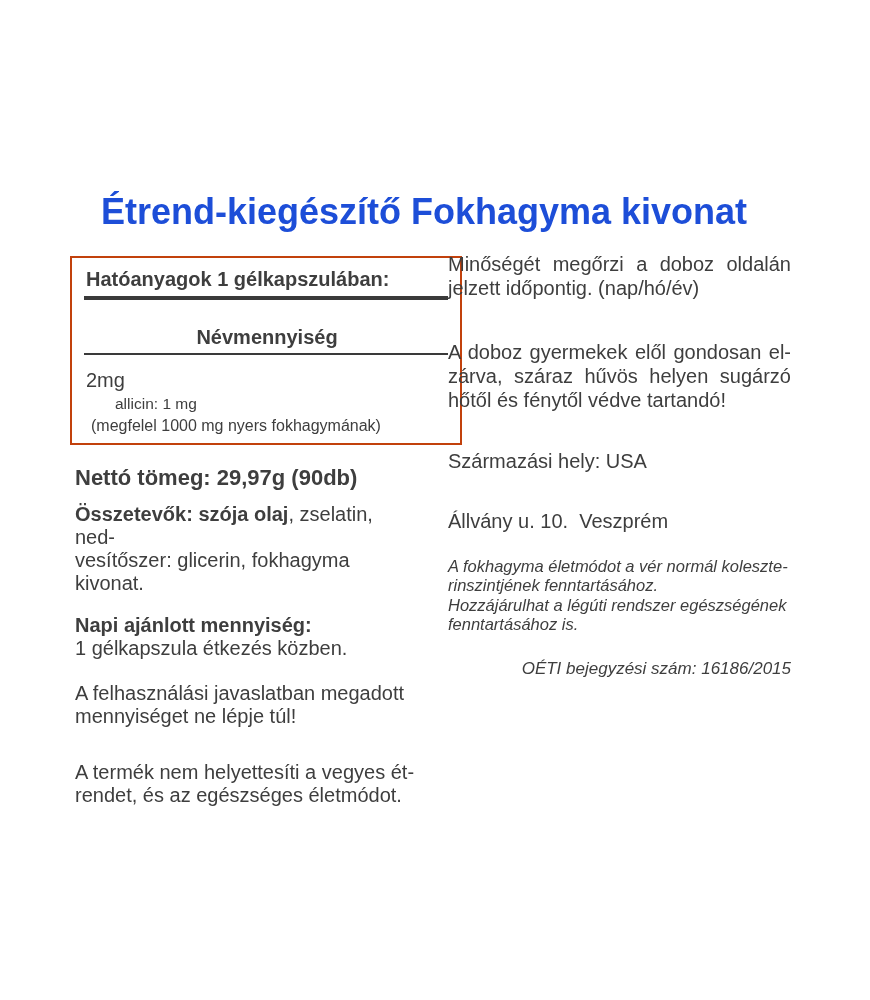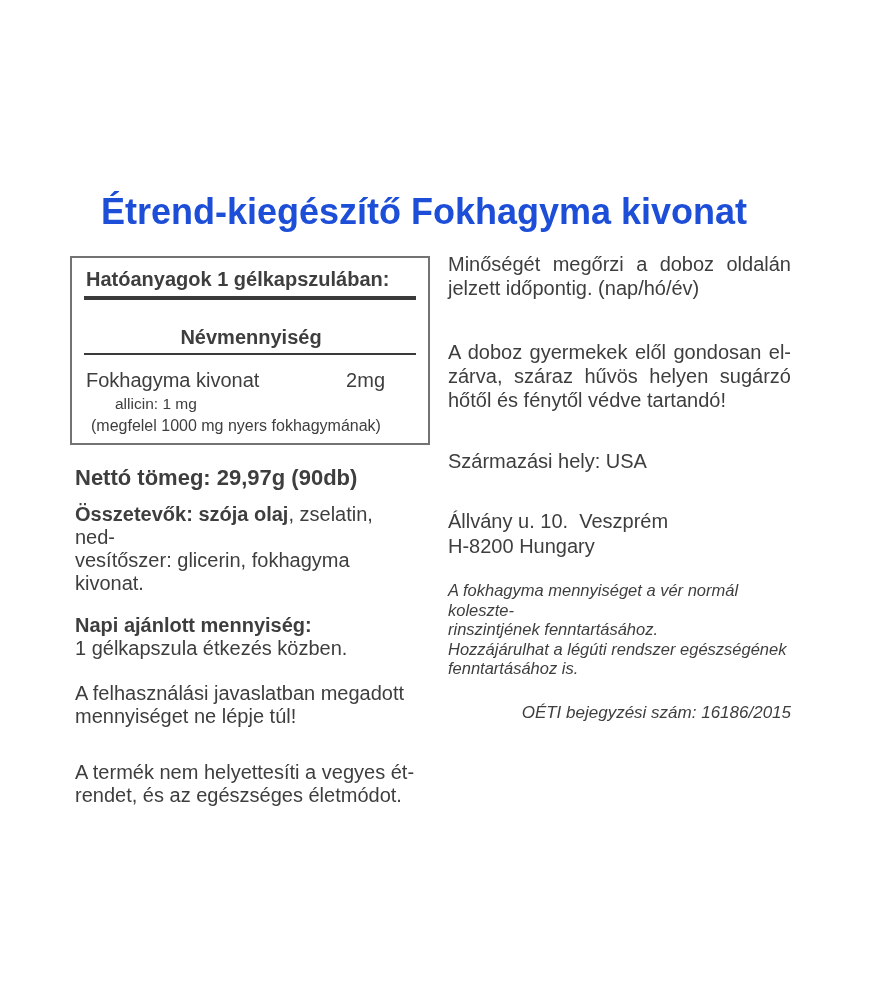--- a/index.html
+++ b/index.html
@@ -10,21 +10,21 @@
   
   .title{
     position:absolute;top:189px;left:0;width:848px;margin:0;
     text-align:center;font-size:36px;line-height:46px;font-weight:bold;
     color:#1d4ed8;letter-spacing:0;
   }
   
   .left-col{position:absolute;left:70px;top:256px;width:346px;}
   .right-col{position:absolute;left:448px;top:252px;width:343px;font-size:20px;line-height:24px;}
   
-  .facts-box{border:2px solid #737373;box-sizing:border-box;width:360px;padding:10px 12px 9px 12px;}
+  .facts-box{border:2px solid #c2410c;box-sizing:border-box;width:392px;padding:10px 12px 9px 12px;}
   .facts-header{font-weight:bold;font-size:20px;line-height:22px;padding-left:2px;}
   .rule-thick{height:4px;background:#3a3a3a;margin-top:6px;}
   .rule-thin{height:2px;background:#3a3a3a;margin-top:5px;}
   .facts-cols{display:flex;justify-content:center;font-weight:bold;font-size:20px;line-height:22px;margin-top:26px;padding-left:2px;}
   .facts-row{display:flex;justify-content:space-between;font-size:20px;line-height:22px;margin-top:14px;padding-left:2px;}
   .facts-row .amount{margin-right:31px;}
   .facts-sub{font-size:15.5px;line-height:16px;margin-top:5px;padding-left:31px;}
   .facts-note{font-size:16px;line-height:17px;margin-top:5px;padding-left:7px;}
   
   .para{margin:0 0 0 5px;font-size:20px;line-height:23px;}
@@ -56,21 +56,20 @@
 
     <div class="facts-box">
       <div class="facts-header">Hatóanyagok 1 gélkapszulában:</div>
       <div class="rule-thick"></div>
       <div class="facts-cols">
         <span>Név</span>
         <span>mennyiség</span>
       </div>
       <div class="rule-thin"></div>
       <div class="facts-row">
-        <span>Fokhagyma kivonat</span>
         <span class="amount">2mg</span>
       </div>
       <div class="facts-sub">allicin: 1 mg</div>
       <div class="facts-note">(megfelel 1000 mg nyers fokhagymának)</div>
     </div>
 
     <p class="para net-weight">Nettó tömeg: 29,97g (90db)</p>
 
     <p class="para ingredients">
       <span class="line"><span class="b">Összetevők: szója olaj</span><span>, zselatin, ned-</span></span>
@@ -104,25 +103,24 @@
     <p class="rpara storage">
       <span class="line j">A doboz gyermekek elől gondosan el-</span>
       <span class="line j">zárva, száraz hűvös helyen sugárzó</span>
       <span class="line">hőtől és fénytől védve tartandó!</span>
     </p>
 
     <p class="rpara origin">Származási hely: USA</p>
 
     <p class="rpara distributor">
       <span class="line pre">Állvány u. 10.  Veszprém</span>
-      <span class="line">H-8200 Hungary</span>
     </p>
 
     <p class="rpara claims">
-      <span class="line">A fokhagyma mennyiséget a vér normál koleszte-</span>
+      <span class="line">A fokhagyma életmódot a vér normál koleszte-</span>
       <span class="line">rinszintjének fenntartásához.</span>
       <span class="line">Hozzájárulhat a légúti rendszer egészségének</span>
       <span class="line">fenntartásához is.</span>
     </p>
 
     <p class="rpara registration">OÉTI bejegyzési szám: 16186/2015</p>
 
   </div>
 
 </div>

